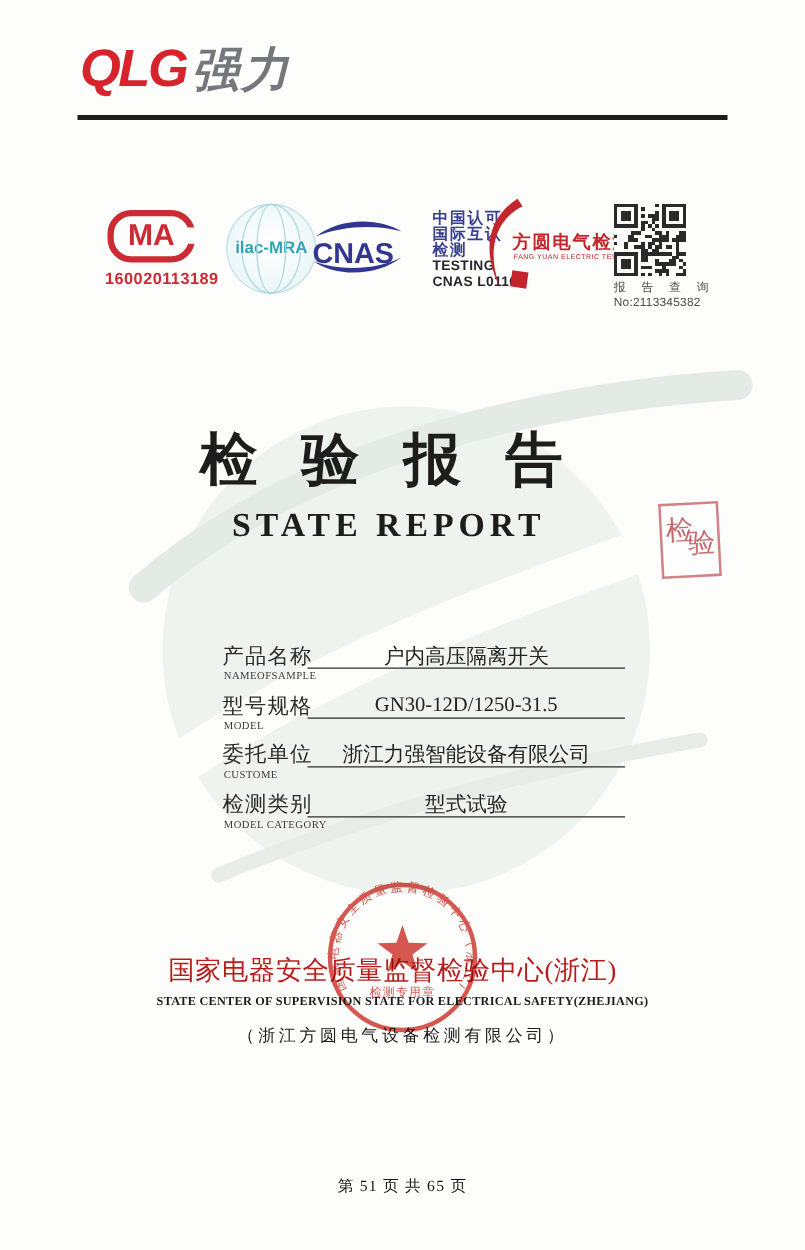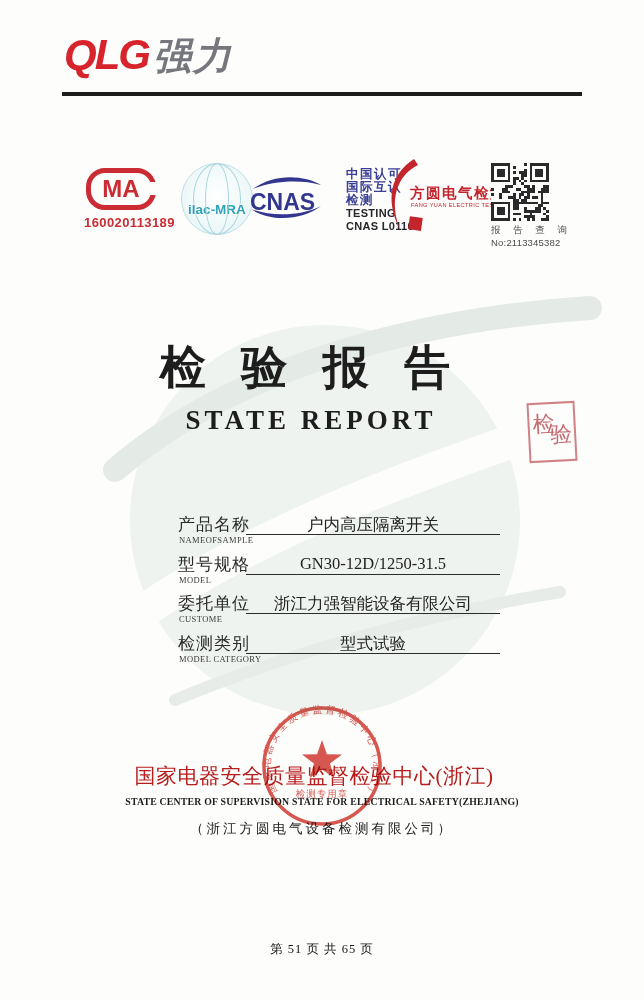--- a/index.html
+++ b/index.html
@@ -26,21 +26,21 @@
               font-weight:bold;font-size:24px;color:#cb2b33;letter-spacing:0px;}
   .cma-num{margin-top:5px;font-family:"Liberation Sans",sans-serif;font-weight:bold;font-size:13px;color:#cb2b33;letter-spacing:.4px;}
 
   
   .ilac{left:181px;top:163px;width:70px;height:70px;border-radius:50%;
         background:radial-gradient(circle at 50% 45%, #ffffff 0%, #f0f9fa 55%, #dff0f3 100%);
         border:1px solid #bfe0e6;}
   .ilac::before,.ilac::after{content:"";position:absolute;top:-1px;border:1px solid #a8d6de;border-radius:50%;height:70px;}
   .ilac::before{left:11px;width:46px;}
   .ilac::after{left:23px;width:22px;}
-  .ilac .txt{position:absolute;left:-6px;right:-6px;top:38px;text-align:center;font-family:"Liberation Sans",sans-serif;
+  .ilac .txt{position:absolute;left:-6px;right:-6px;top:26px;text-align:center;font-family:"Liberation Sans",sans-serif;
         font-weight:bold;font-size:13.5px;color:#2fa3b6;text-shadow:0 0 2px #fff,0 0 2px #fff,0 0 3px #fff;}
 
   
   .cnas-svg{left:248px;top:172px;}
   .cnas-lines{left:346px;top:168px;line-height:1.05;}
   .cnas-lines .zh{font-size:12.5px;font-weight:bold;color:#3a3f93;letter-spacing:1.5px;}
   .cnas-lines .en{font-size:11px;font-weight:bold;color:#26262b;font-family:"Liberation Sans",sans-serif;letter-spacing:.3px;margin-top:1px;}
 
   
   .fy-svg{left:383px;top:156px;}

